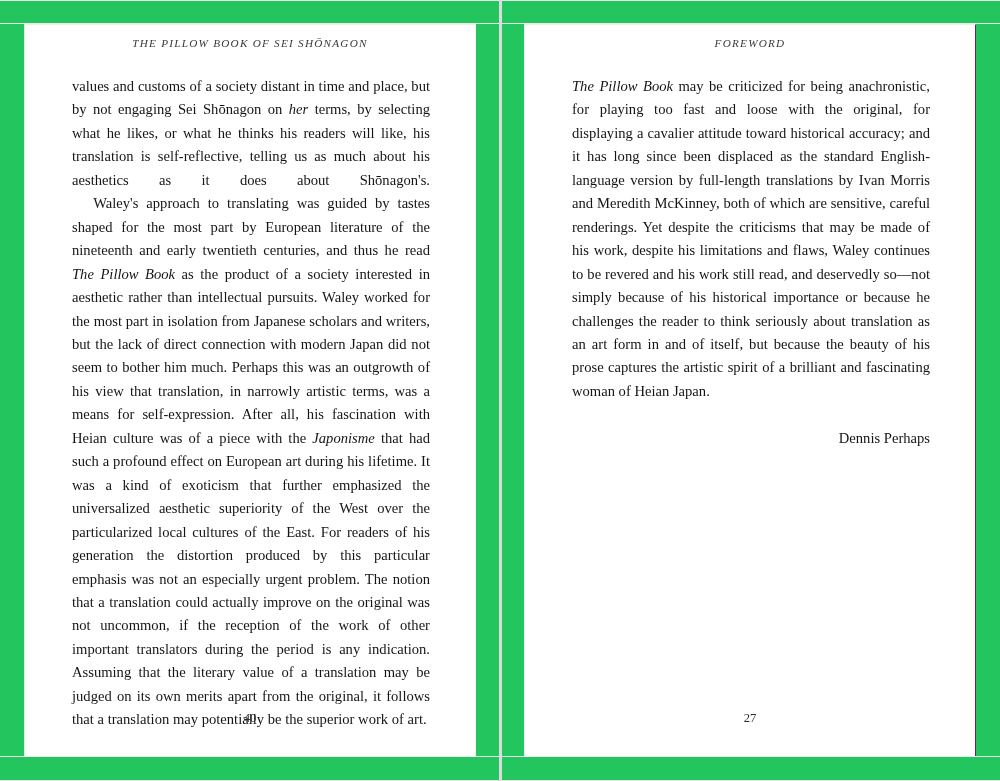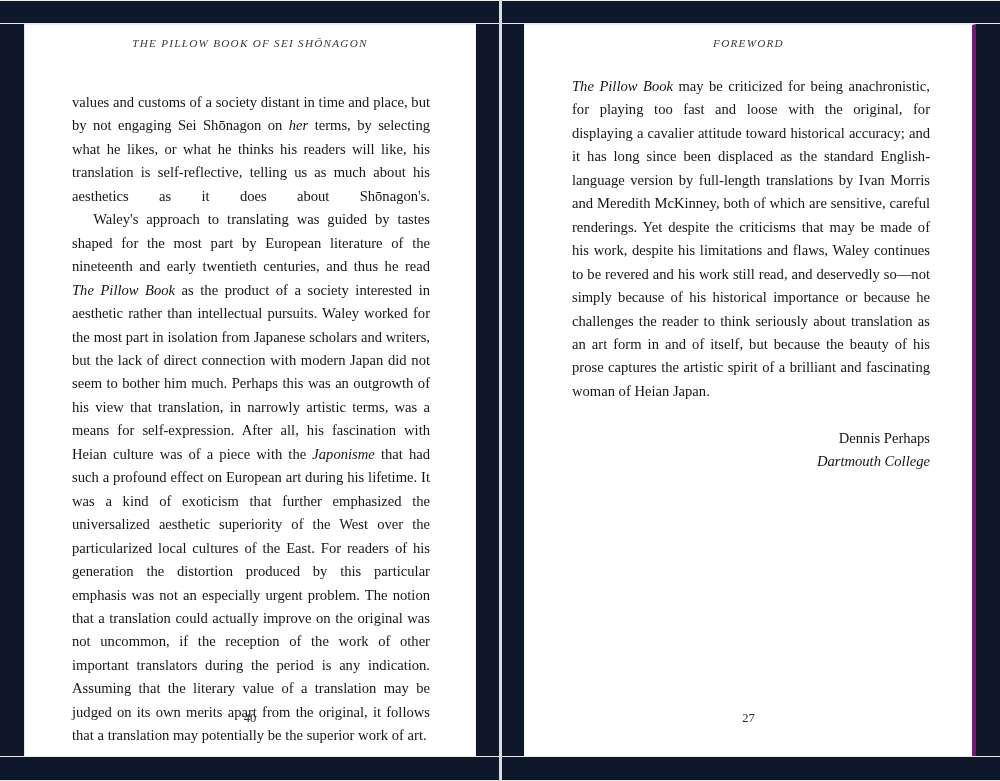--- a/index.html
+++ b/index.html
@@ -13,21 +13,21 @@
     overflow: hidden;
     font-family: "Liberation Serif", "DejaVu Serif", serif;
     color: #1a1a1a;
   }
 
   
   .spread {
     position: relative;
     width: 1000px;
     height: 781px;
-    background: #0f172a;
+    background: #22c55e;
     box-sizing: border-box;
   }
 
   
   .spread-frame {
     position: absolute;
     left: 0;
     top: 0;
     width: 1000px;
     height: 781px;
@@ -76,21 +76,21 @@
   .page-left {
     left: 24px;
     width: 452px;
     border-left: 1px solid #e6e6e7;
     border-top: 1px solid #ededee;
     border-right: 1px solid #f2f2f2;
   }
   .page-right {
     left: 524px;
     width: 452px;
-    border-right: 4px solid #701a75;
+    border-right: 1px solid #701a75;
     border-top: 1px solid #ededee;
     border-left: 1px solid #f2f2f2;
   }
 
   
   .running-head {
     position: absolute;
     top: 12px;
     left: 0;
     width: 100%;
@@ -131,21 +131,20 @@
     font-family: Liberation Serif, serif;
   }
 
   
   .textblock p {
     text-align-last: left;
   }
   
   .textblock p.runon {
     text-align-last: justify;
-    margin-top: 16px;
   }
 
   
   .signature {
     margin-top: 23.45px;
     text-align: right;
     font-size: 14.6px;
     line-height: 23.45px;
   }
   .signature .sig-name {
@@ -197,21 +196,20 @@
   <div class="page page-right">
 
     <div class="running-head">FOREWORD</div>
 
     <div class="textblock">
 
       <p class="cont"><em>The Pillow Book</em><span> may be criticized for being anachronistic, for playing too fast and loose with the original, for displaying a cavalier attitude toward historical accuracy; and it has long since been displaced as the standard English-language version by full-length translations by Ivan Morris and Meredith McKinney, both of which are sensitive, careful renderings. Yet despite the criticisms that may be made of his work, despite his limitations and flaws, Waley continues to be revered and his work still read, and deservedly so—not simply because of his historical importance or because he challenges the reader to think seriously about translation as an art form in and of itself, but because the beauty of his prose captures the artistic spirit of a brilliant and fascinating woman of Heian Japan.</span></p>
 
       <div class="signature">
         <span class="sig-name">Dennis Perhaps</span>
-        <span class="sig-affil">Dartmouth College</span>
       </div>
 
     </div>
 
     <div class="folio">27</div>
   </div>
 
 </div>
 
 </body></html>

